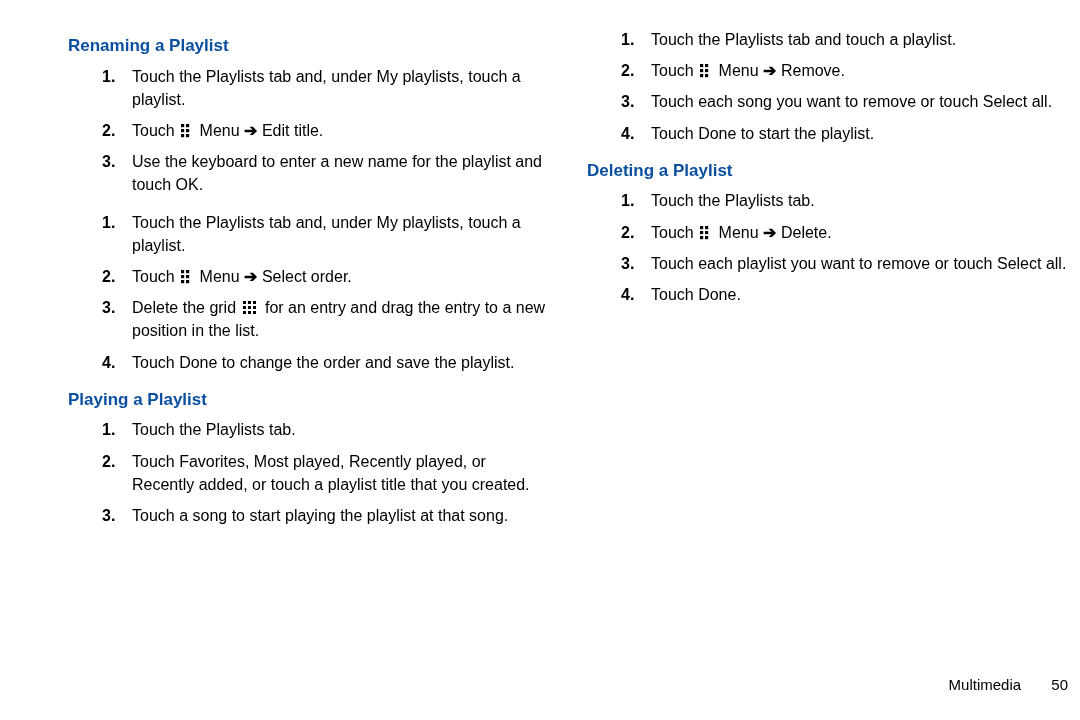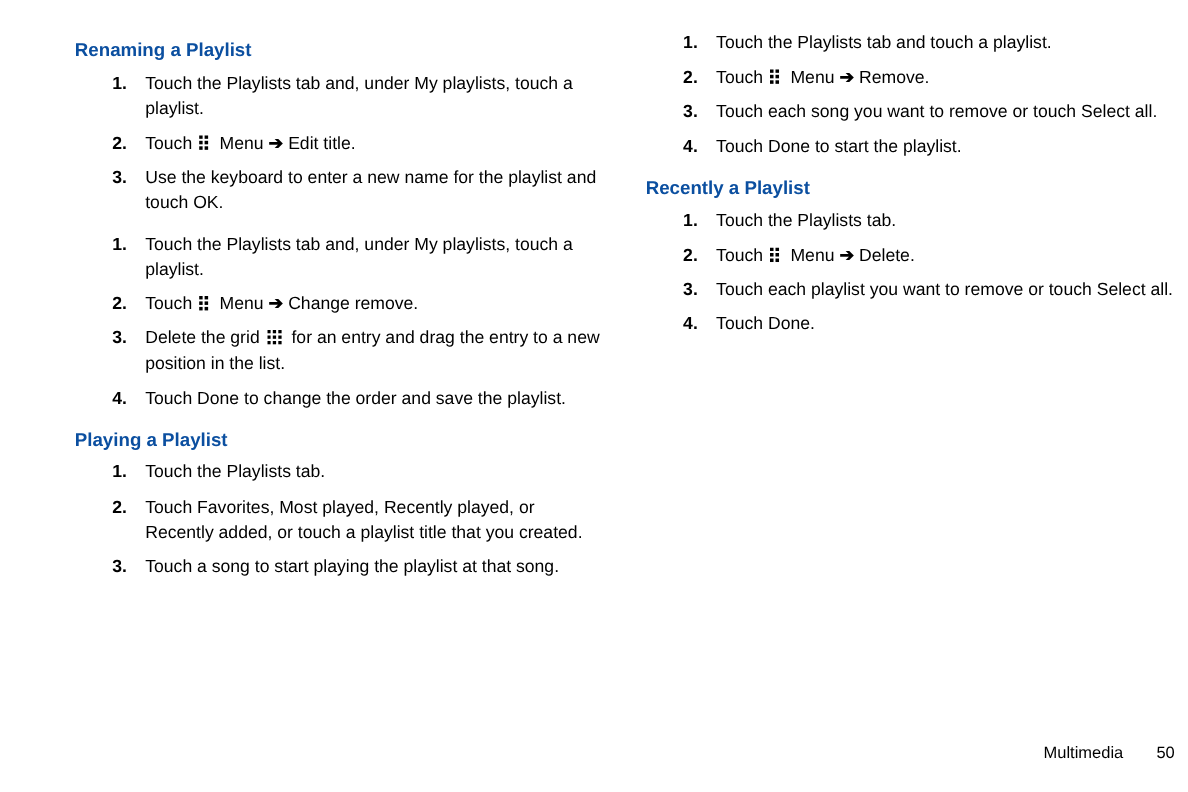--- a/index.html
+++ b/index.html
@@ -87,21 +87,21 @@
         </ol>
         <ol class="steps">
           <li><span class="num">1.</span><span><span>Touch the </span><b>Playlists</b><span> tab and, under </span><b>My playlists</b><span>, touch a playlist.</span></span></li>
           <li><span class="num">2.</span><span><span>Touch </span><span class="dots3"><svg width="10" height="14" viewBox="0 0 10 14">
                   <rect x="0" y="0" width="3.2" height="3.2" fill="#000"></rect>
                   <rect x="5" y="0" width="3.2" height="3.2" fill="#000"></rect>
                   <rect x="0" y="5" width="3.2" height="3.2" fill="#000"></rect>
                   <rect x="5" y="5" width="3.2" height="3.2" fill="#000"></rect>
                   <rect x="0" y="10" width="3.2" height="3.2" fill="#000"></rect>
                   <rect x="5" y="10" width="3.2" height="3.2" fill="#000"></rect>
-                </svg></span><span> </span><b>Menu</b><span> </span><span style="font-weight: bold;">➔</span><span> </span><b>Change remove</b><span>.</span></span></li>
+                </svg></span><span> </span><b>Menu</b><span> </span><span style="font-weight: bold;">➔</span><span> </span><b>Select order</b><span>.</span></span></li>
           <li><span class="num">3.</span><span><span>Delete the grid </span><span class="dots9"><svg width="14" height="14" viewBox="0 0 14 14">
                   <rect x="0" y="0" width="3" height="3" fill="#000"></rect>
                   <rect x="5" y="0" width="3" height="3" fill="#000"></rect>
                   <rect x="10" y="0" width="3" height="3" fill="#000"></rect>
                   <rect x="0" y="5" width="3" height="3" fill="#000"></rect>
                   <rect x="5" y="5" width="3" height="3" fill="#000"></rect>
                   <rect x="10" y="5" width="3" height="3" fill="#000"></rect>
                   <rect x="0" y="10" width="3" height="3" fill="#000"></rect>
                   <rect x="5" y="10" width="3" height="3" fill="#000"></rect>
                   <rect x="10" y="10" width="3" height="3" fill="#000"></rect>
@@ -122,21 +122,21 @@
                   <rect x="0" y="0" width="3.2" height="3.2" fill="#000"></rect>
                   <rect x="5" y="0" width="3.2" height="3.2" fill="#000"></rect>
                   <rect x="0" y="5" width="3.2" height="3.2" fill="#000"></rect>
                   <rect x="5" y="5" width="3.2" height="3.2" fill="#000"></rect>
                   <rect x="0" y="10" width="3.2" height="3.2" fill="#000"></rect>
                   <rect x="5" y="10" width="3.2" height="3.2" fill="#000"></rect>
                 </svg></span><span> </span><b>Menu</b><span> </span><span style="font-weight: bold;">➔</span><span> </span><b>Remove</b><span>.</span></span></li>
           <li><span class="num">3.</span><span><span>Touch each song you want to remove or touch </span><b>Select all</b><span>.</span></span></li>
           <li><span class="num">4.</span><span><span>Touch </span><b>Done</b><span> to start the playlist.</span></span></li>
         </ol>
-        <h3 class="section">Recently a Playlist</h3>
+        <h3 class="section">Deleting a Playlist</h3>
         <ol class="steps">
           <li><span class="num">1.</span><span><span>Touch the </span><b>Playlists</b><span> tab.</span></span></li>
           <li><span class="num">2.</span><span><span>Touch </span><span class="dots3"><svg width="10" height="14" viewBox="0 0 10 14">
                   <rect x="0" y="0" width="3.2" height="3.2" fill="#000"></rect>
                   <rect x="5" y="0" width="3.2" height="3.2" fill="#000"></rect>
                   <rect x="0" y="5" width="3.2" height="3.2" fill="#000"></rect>
                   <rect x="5" y="5" width="3.2" height="3.2" fill="#000"></rect>
                   <rect x="0" y="10" width="3.2" height="3.2" fill="#000"></rect>
                   <rect x="5" y="10" width="3.2" height="3.2" fill="#000"></rect>
                 </svg></span><span> </span><b>Menu</b><span> </span><span style="font-weight: bold;">➔</span><span> </span><b>Delete</b><span>.</span></span></li>

